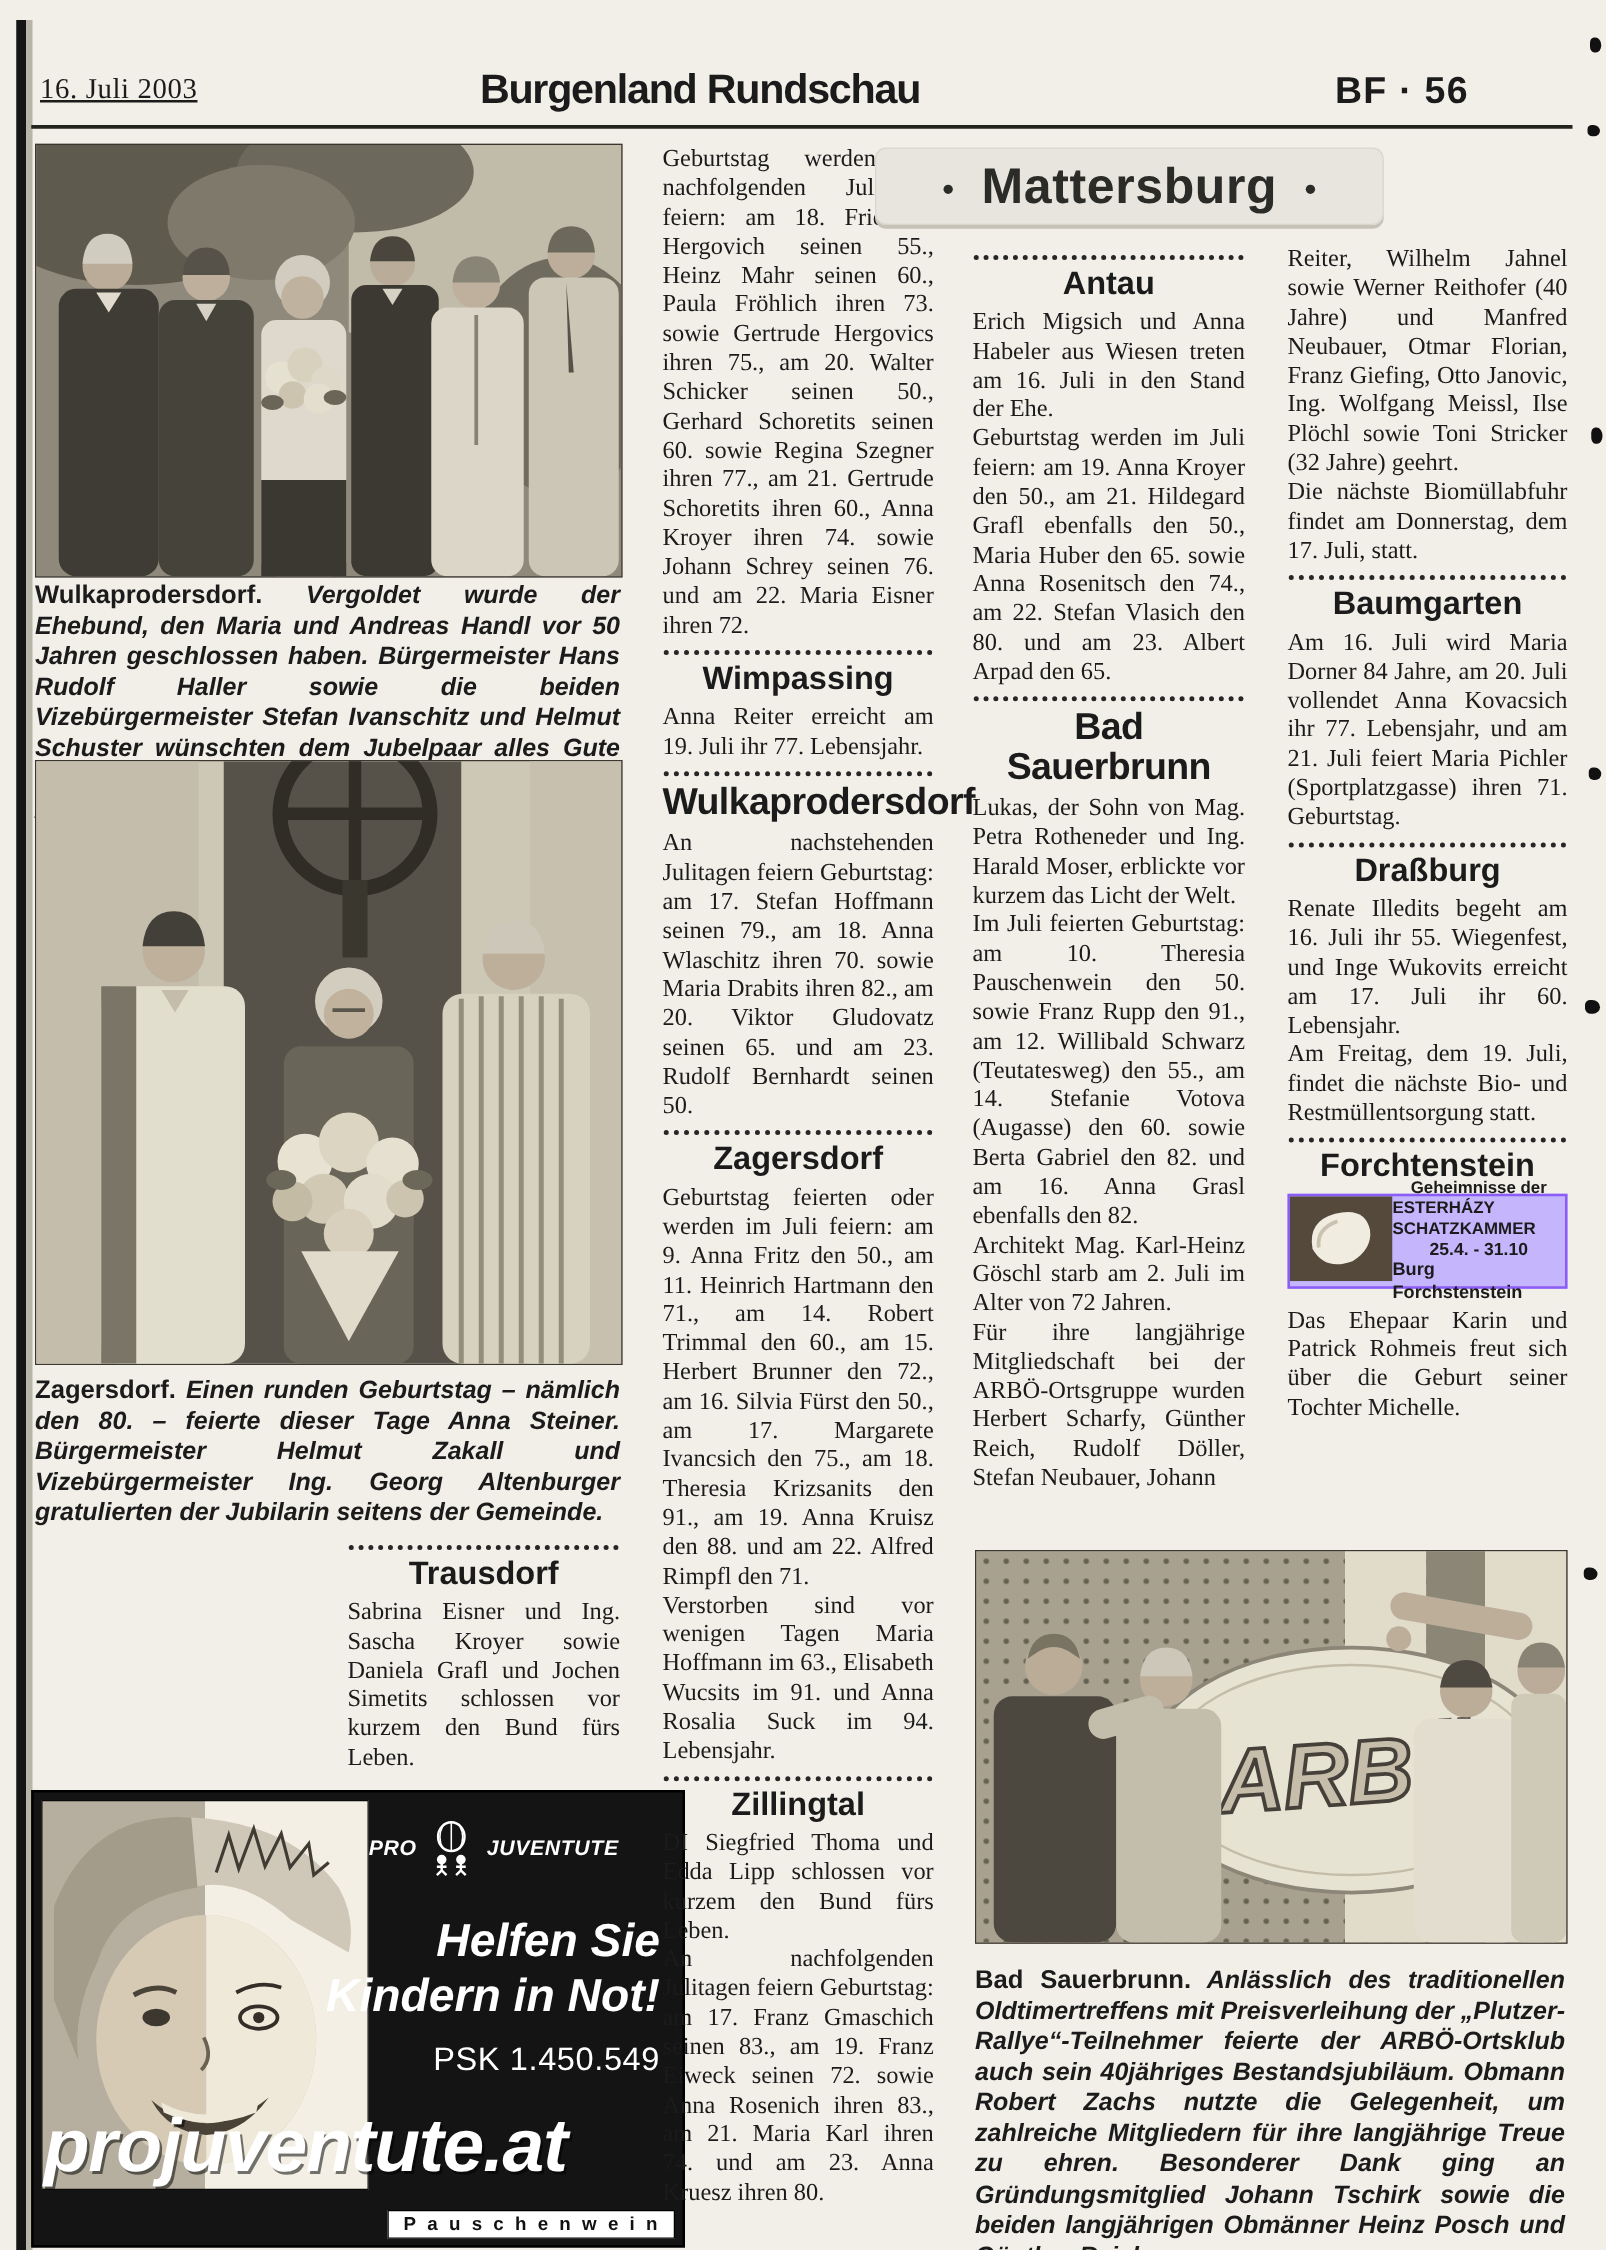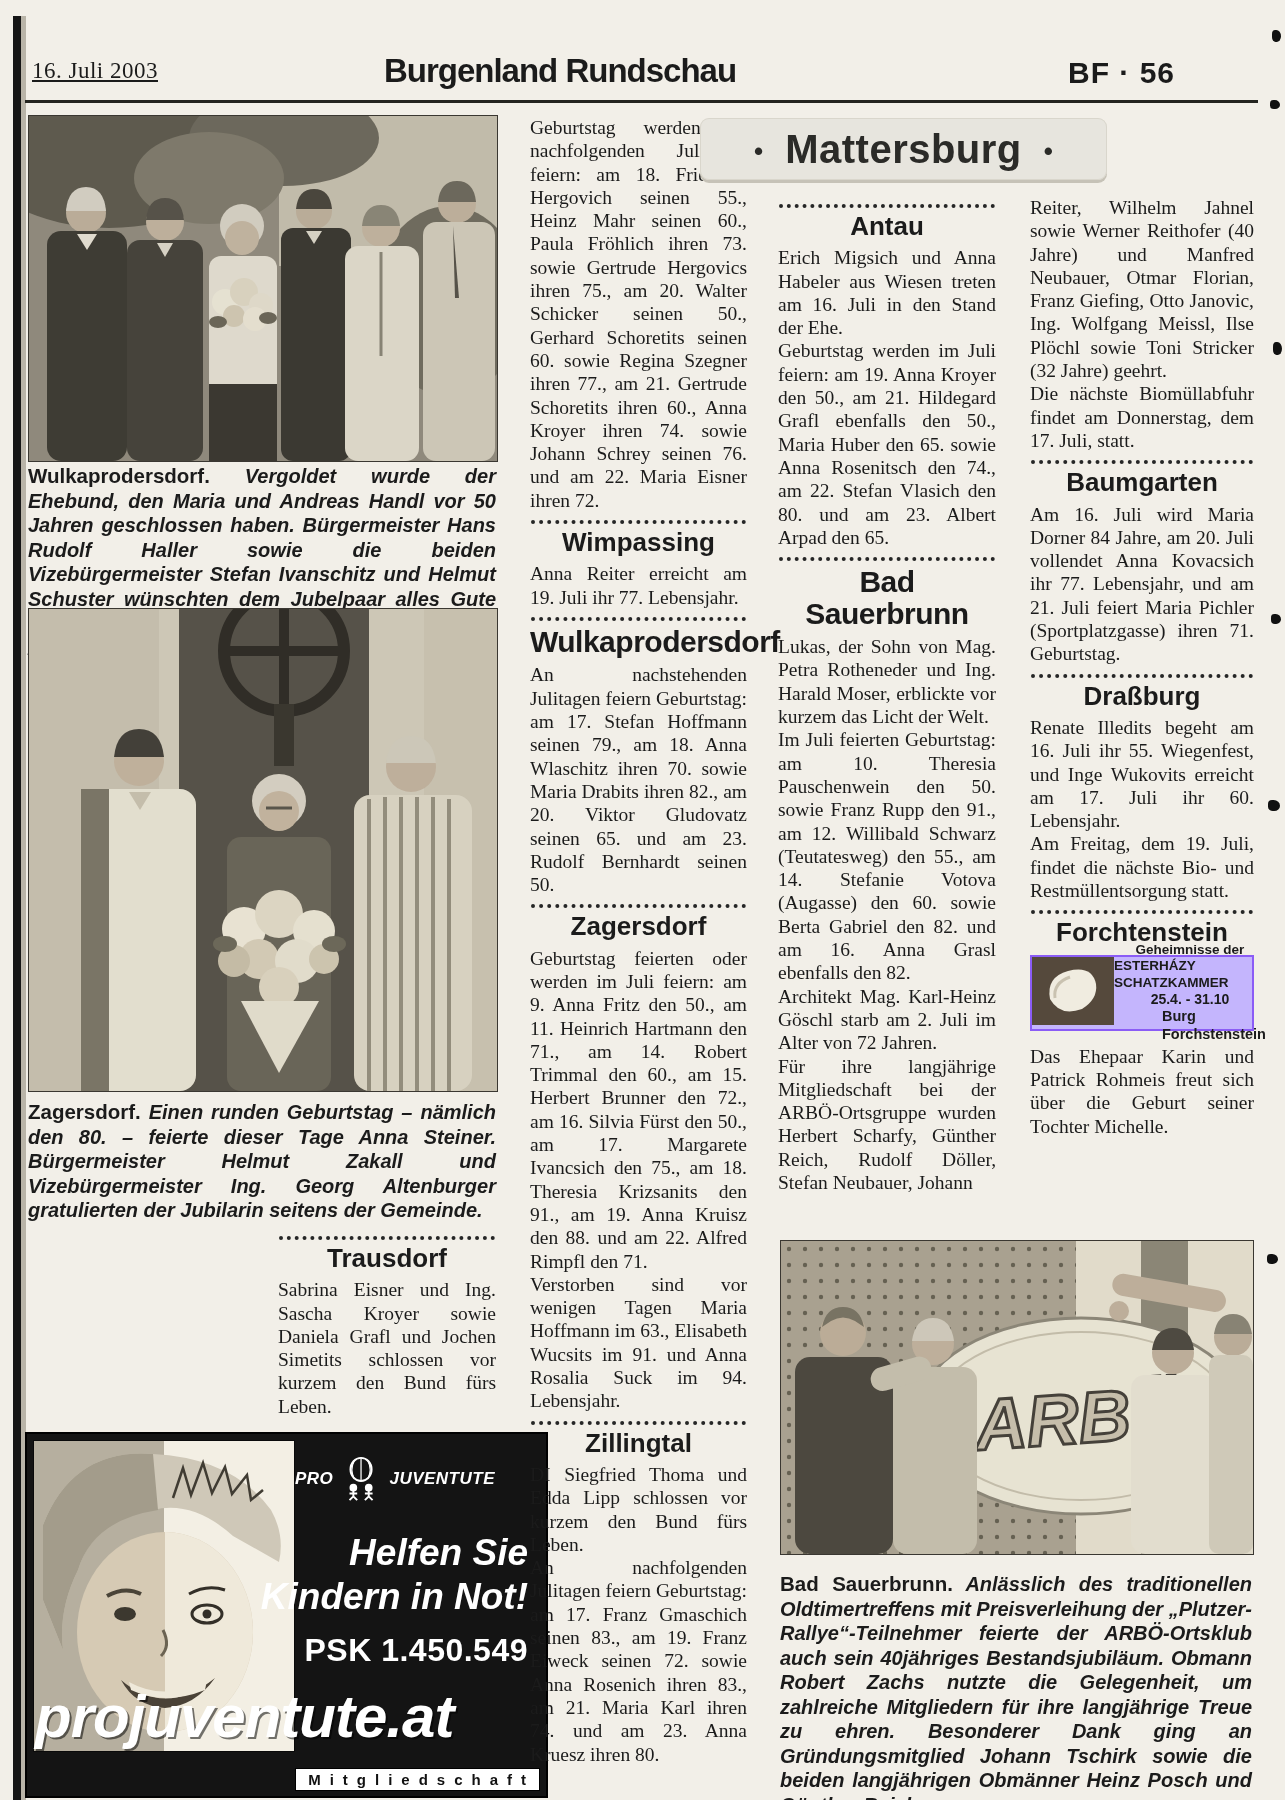--- a/index.html
+++ b/index.html
@@ -38,36 +38,36 @@
   .banner .ttl{font-size:40px;letter-spacing:.5px;}
   .banner .blt{font-size:26px;padding-top:4px;}
   
   .ad{position:absolute;left:25px;top:1432px;width:471px;height:362px;background:#141414;
       border:2px solid #000;color:#fff;font-family:"Liberation Sans",sans-serif;padding-left:48px;}
   .ad-photo{position:absolute;left:6px;top:6px;width:262px;height:312px;}
   .ad-logo{position:absolute;left:268px;top:22px;width:200px;display:flex;align-items:center;
            justify-content:center;gap:4px;font-style:italic;font-weight:bold;font-size:17px;letter-spacing:.5px;}
   .ad-l1{position:absolute;right:18px;top:98px;font-style:italic;font-weight:bold;font-size:37px;}
   .ad-l2{position:absolute;right:18px;top:142px;font-style:italic;font-weight:bold;font-size:37px;}
-  .ad-psk{position:absolute;right:18px;top:198px;font-weight:bold;font-size:32px;letter-spacing:.5px;}
+  .ad-psk{position:absolute;right:18px;top:198px;font-weight:normal;font-size:26px;letter-spacing:.5px;}
   .ad-url{position:absolute;left:8px;top:248px;width:458px;font-style:italic;font-weight:bold;
           font-size:60px;letter-spacing:-1px;white-space:nowrap;text-shadow:2px 2px 0 #00000088;}
   .ad-gratis{position:absolute;right:6px;bottom:5px;background:#fff;color:#111;border:1px solid #000;
              font-size:15px;font-weight:bold;letter-spacing:9px;padding:2px 4px 2px 12px;}
   
   .est{display:flex;border:2px solid #8b5cf6;background:#c4b5fd;height:72px;margin:8px 0 14px 0;}
   .est-img{width:82px;height:68px;flex:none;}
   .est-tx{flex:1;display:flex;flex-direction:column;align-items:center;justify-content:center;
           font-family:"Liberation Sans",sans-serif;font-weight:bold;color:#18181
 
 5;line-height:1.22;}
   .est-tx .e1{font-size:13.5px;}
   .est-tx .e2{font-size:13.5px;}
   .est-tx .e3{font-size:14px;}
-  .est-tx .e4{font-size:14.5px;margin-left:48px;}
+  .est-tx .e4{font-size:14.5px;}
 </style>
 </head>
 <body>
 
 <div class="page">
 
   <div class="edge-bar"></div>
   <div class="edge-shadow"></div>
 
   <div class="hdr-date">16. Juli 2003</div>
@@ -209,21 +209,21 @@
           <circle cx="33" cy="32" r="3"></circle>
             <path d="M33 35 v6 M29 38 h8 M29 45 l4 -4 M37 45 l-4 -4" fill="none"></path>
         </g>
       </svg>
       <span>JUVENTUTE</span>
     </div>
     <div class="ad-l1">Helfen Sie</div>
     <div class="ad-l2">Kindern in Not!</div>
     <div class="ad-psk">PSK 1.450.549</div>
     <div class="ad-url">projuventute.at</div>
-    <div class="ad-gratis">Mitgliedschaft</div>
+    <div class="ad-gratis">Pauschenwein</div>
   </div>
 
   <div class="col" style="left:530px;top:116px;width:217px;">
     <p class="b">Geburtstag werden an nachfolgenden Julitagen feiern: am 18. Friedrich Hergovich seinen 55., Heinz Mahr seinen 60., Paula Fröhlich ihren 73. sowie Gertrude Hergovics ihren 75., am 20. Walter Schicker seinen 50., Gerhard Schoretits seinen 60. sowie Regina Szegner ihren 77., am 21. Gertrude Schoretits ihren 60., Anna Kroyer ihren 74. sowie Johann Schrey seinen 76. und am 22. Maria Eisner ihren 72.</p>
     <div class="rule"></div>
     <h2 class="h">Wimpassing</h2>
     <p class="b">Anna Reiter erreicht am 19. Juli ihr 77. Lebensjahr.</p>
     <div class="rule"></div>
     <h2 class="h h-sm">Wulkaprodersdorf</h2>
     <p class="b">An nachstehenden Julitagen feiern Geburtstag: am 17. Stefan Hoffmann seinen 79., am 18. Anna Wlaschitz ihren 70. sowie Maria Drabits ihren 82., am 20. Viktor Gludovatz seinen 65. und am 23. Rudolf Bernhardt seinen 50.</p>

